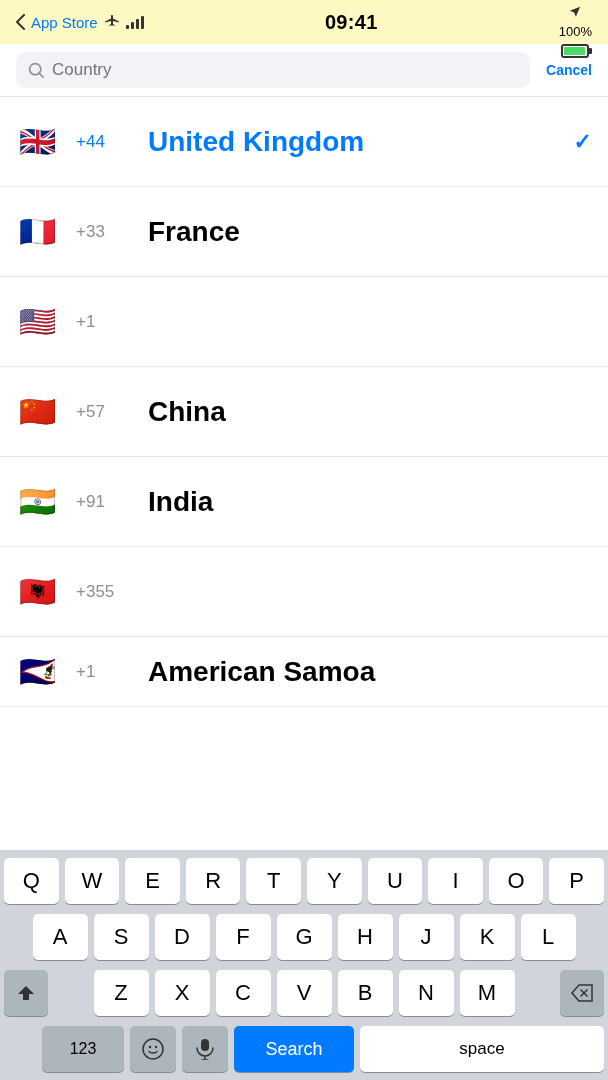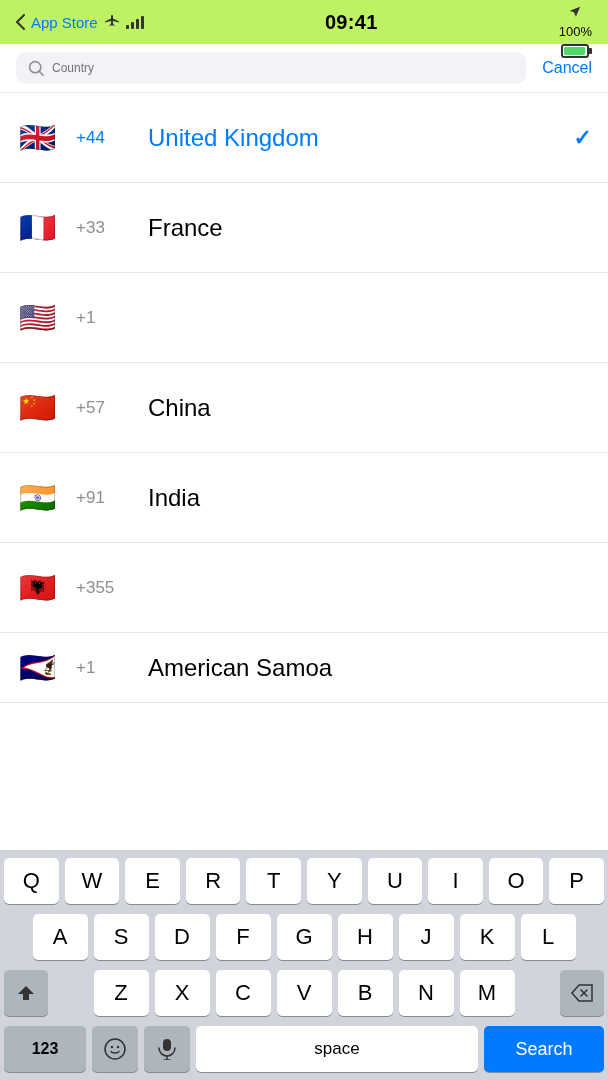--- a/index.html
+++ b/index.html
@@ -9,21 +9,21 @@
       min-height: 1080px;
       font-family: -apple-system, 'SF Pro Display', 'Helvetica Neue', Arial, sans-serif;
       background: #ffffff;
       overflow-x: hidden;
     }
 
     
     .status-bar {
       width: 100%;
       height: 44px;
-      background: #bef264;
+      background: #fef9c3;
       display: flex;
       align-items: center;
       justify-content: space-between;
       padding: 0 16px;
       font-size: 15px;
       font-weight: 600;
     }
     .status-left {
       display: flex;
       align-items: center;
@@ -89,30 +89,30 @@
       padding: 8px 12px;
       gap: 8px;
     }
     .search-icon-svg {
       color: #8e8e93;
       flex-shrink: 0;
     }
     .search-input {
       border: none;
       background: transparent;
-      font-size: 12px;
+      font-size: 17px;
       color: #404040;
       outline: none;
       flex: 1;
       caret-color: #007AFF;
     }
     .cancel-btn {
       color: #007AFF;
-      font-size: 16px;
-      font-weight: 400;
+      font-size: 14px;
+      font-weight: 700;
       cursor: pointer;
       white-space: nowrap;
       padding: 4px 0 4px 8px;
       text-align: right;
     }
 
     
     .country-list {
       background: #ffffff;
       flex: 1;
@@ -141,23 +141,24 @@
     .country-code {
       font-size: 17px;
       color: #8e8e93;
       width: 56px;
       flex-shrink: 0;
     }
     .country-code.selected {
       color: #007AFF;
     }
     .country-name {
-      font-size: 24px;
+      font-size: 28px;
       color: #000000;
       flex: 1;
+      font-weight: bold;
     }
     .country-name.selected {
       color: #007AFF;
     }
     .checkmark {
       color: #007AFF;
       font-size: 22px;
       font-weight: 600;
     }
 
@@ -218,21 +219,22 @@
     .keyboard-bottom {
       display: flex;
       gap: 6px;
       padding: 0 4px 8px 4px;
       align-items: center;
     }
     .key-123 {
       flex: 0 0 82px;
       max-width: 82px;
       font-size: 16px;
-      font-weight: 700;
+      font-weight: 400;
+      margin-left: 38px;
     }
     .key-emoji {
       flex: 0 0 46px;
       max-width: 46px;
       font-size: 22px;
     }
     .key-mic {
       flex: 0 0 46px;
       max-width: 46px;
       font-size: 18px;
@@ -418,16 +420,16 @@
       </svg>
     </div>
     <div class="key key-special key-mic">
       <svg width="18" height="22" viewBox="0 0 18 22" fill="none">
         <rect x="5" y="1" width="8" height="12" rx="4" fill="#333"></rect>
         <path d="M1 10c0 4.4 3.6 8 8 8s8-3.6 8-8" stroke="#333" stroke-width="1.5" stroke-linecap="round"></path>
         <line x1="9" y1="18" x2="9" y2="22" stroke="#333" stroke-width="1.5"></line>
         <line x1="6" y1="22" x2="12" y2="22" stroke="#333" stroke-width="1.5" stroke-linecap="round"></line>
       </svg>
     </div>
+    <div class="key key-search">Search</div>
     <div class="key key-space">space</div>
-    <div class="key key-search">Search</div>
   </div>
 </div>
 
 </body></html>

